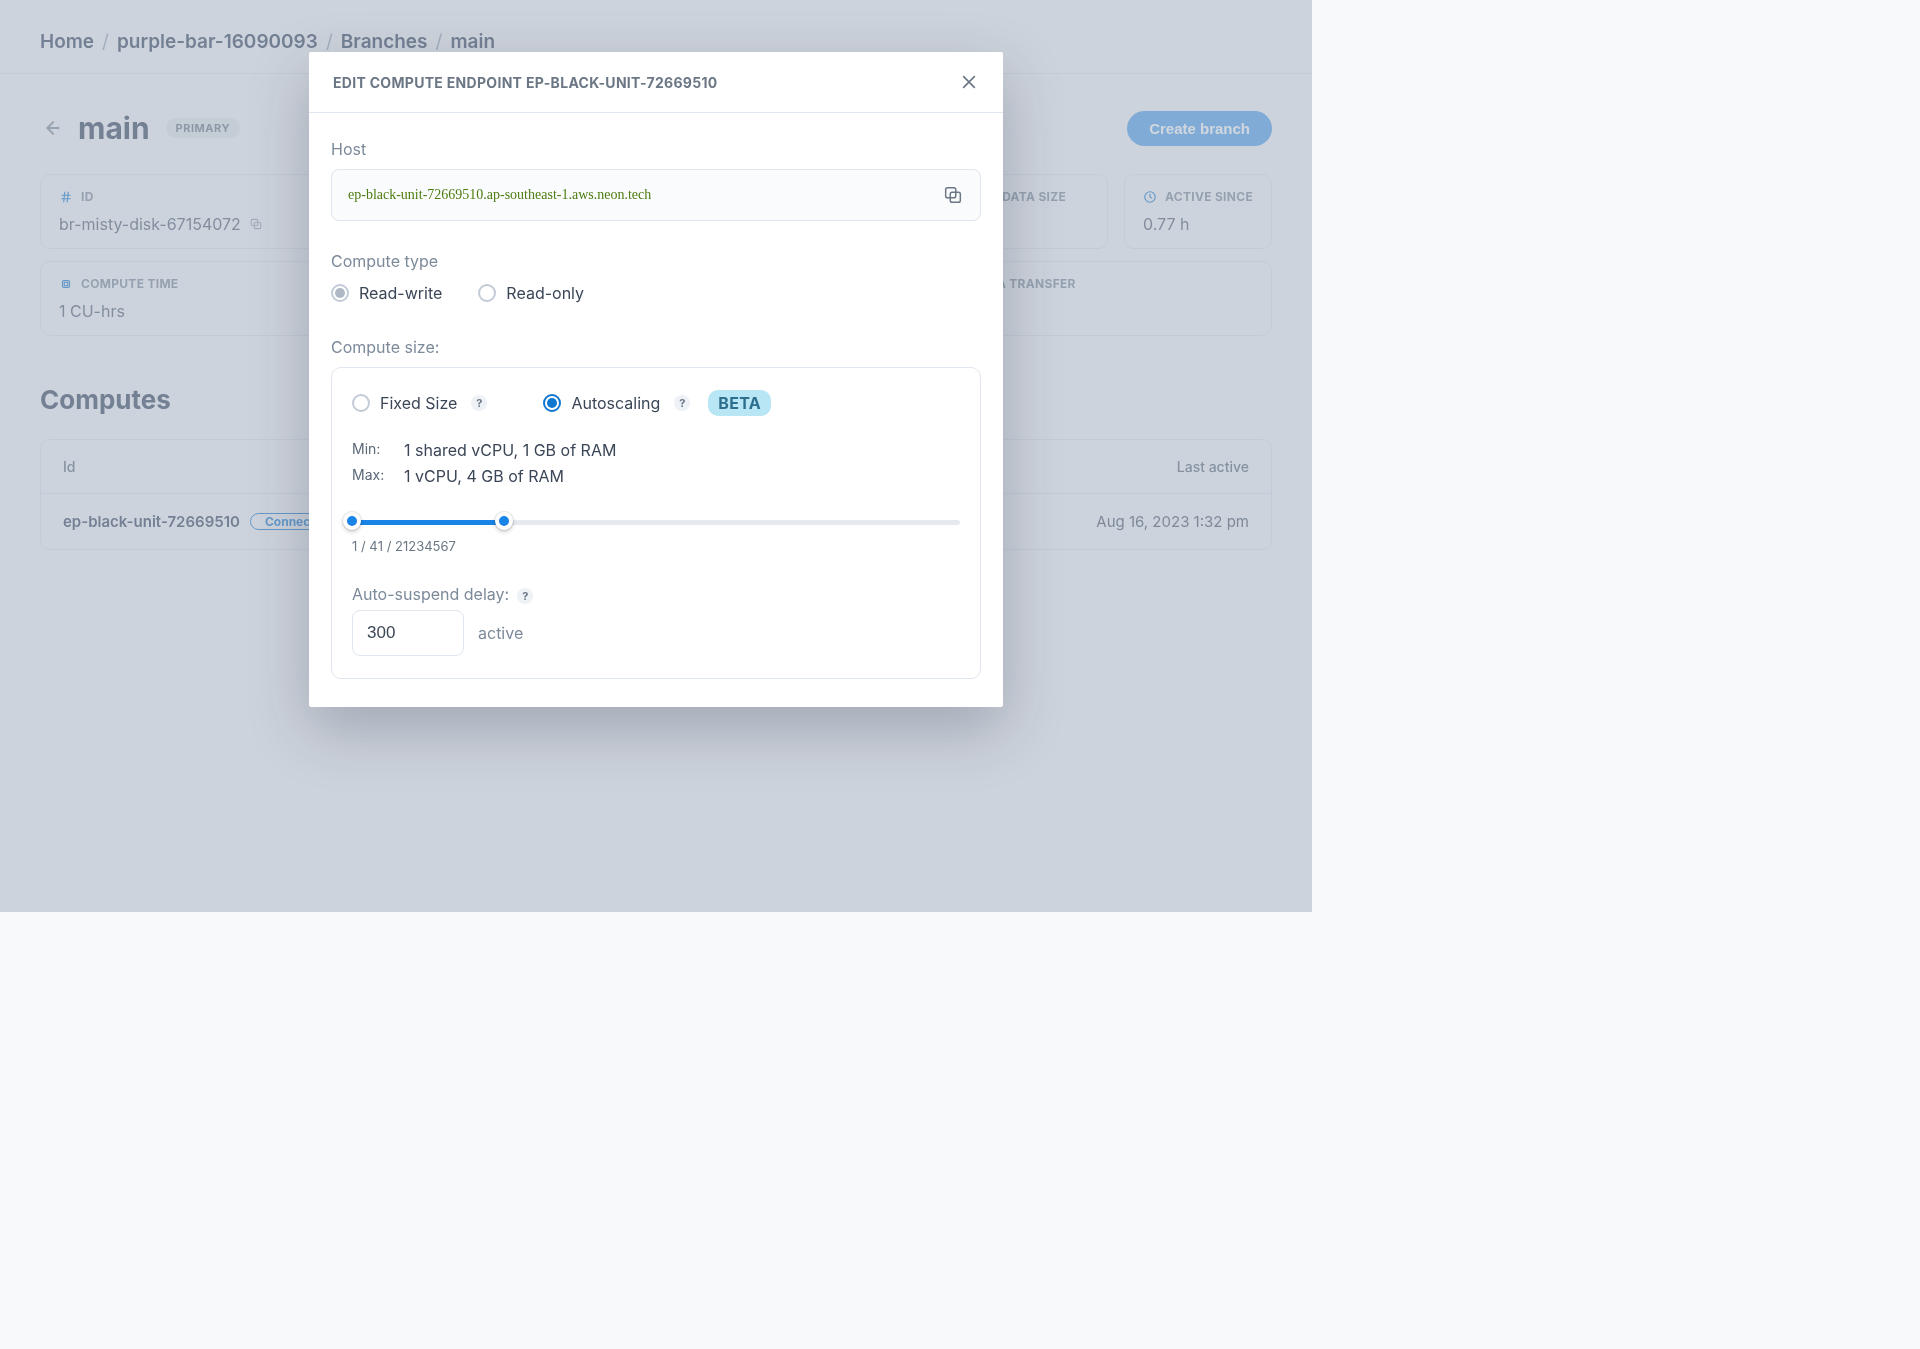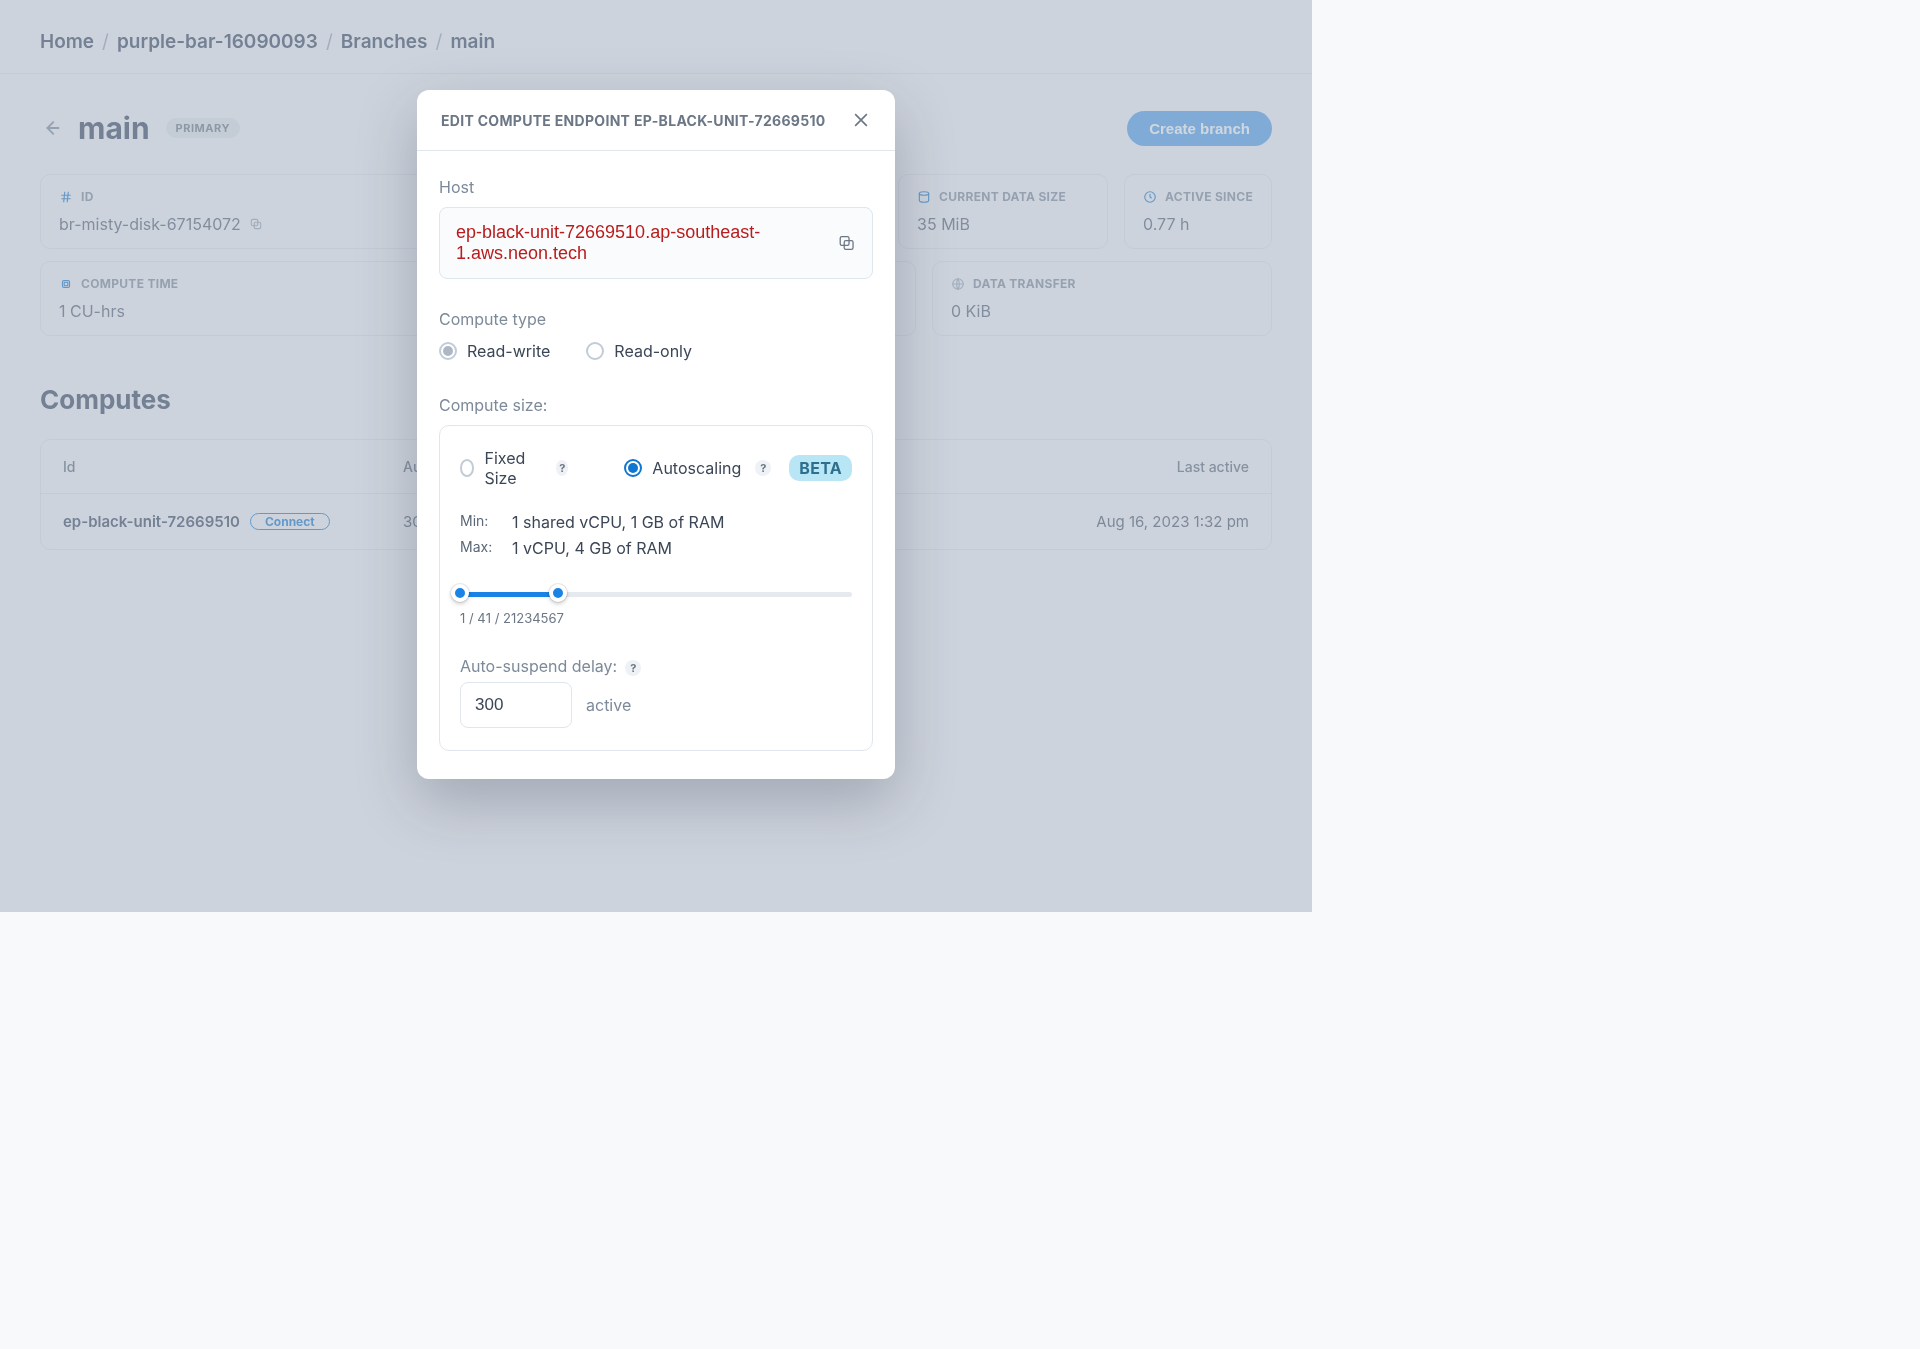--- a/index.html
+++ b/index.html
@@ -85,38 +85,38 @@
   .col-last{flex:1;}
   .pill-conn{border:1px solid var(--link-blue);color:var(--link-blue);border-radius:16px;padding:0 14px;font-size:12px;font-weight:700;margin-left:10px;}
 
   
   .overlay{
     position:absolute;inset:0;
     background:rgba(170,180,195,.55);
     display:flex;align-items:flex-start;justify-content:center;
   }
   .modal{
-    margin-top:90px;width:478px;background:#fff;border-radius:12px;
+    margin-top:52px;width:694px;background:#fff;border-radius:2px;
     box-shadow:0 22px 60px rgba(30,40,60,.25);
     font-size:15px;color:var(--text-dark);
   }
   .modal-top{
     display:flex;align-items:center;justify-content:space-between;
     padding:20px 24px;border-bottom:1px solid var(--border);
   }
   .modal-top h3{margin:0;font-size:14px;font-weight:700;letter-spacing:.3px;color:#6b7785;}
   .close-x{width:20px;height:20px;stroke:#6b7785;stroke-width:2;fill:none;cursor:pointer;}
   .modal-body{padding:26px 22px 0;}
   .lbl{color:var(--text-gray);font-size:16px;margin-bottom:10px;display:block;}
   .hostbox{
     border:1px solid var(--border);border-radius:8px;background:#fafbfc;
     display:flex;align-items:center;justify-content:space-between;
     padding:14px 16px;margin-bottom:30px;
   }
-  .hostbox code{font-family:Liberation Sans, sans-serif;font-size:18px;color:#b91c1c;}
+  .hostbox code{font-family:Liberation Serif, serif;font-size:14px;color:#4d7c0f;}
   .hostcopy{width:22px;height:22px;stroke:#6b7785;fill:none;stroke-width:1.6;cursor:pointer;}
   
   .radio-row{display:flex;gap:36px;align-items:center;margin-bottom:34px;margin-top:12px;}
   .radio{display:flex;align-items:center;gap:10px;font-size:16px;color:#3b4657;cursor:pointer;}
   .radio-dot{
     width:18px;height:18px;border-radius:50%;border:2px solid #c2cbd6;
     display:inline-flex;align-items:center;justify-content:center;
   }
   .radio.sel .radio-dot{border-color:var(--link-blue);}
   .radio.sel .radio-dot::after{content:"";width:10px;height:10px;border-radius:50%;background:var(--link-blue);}

